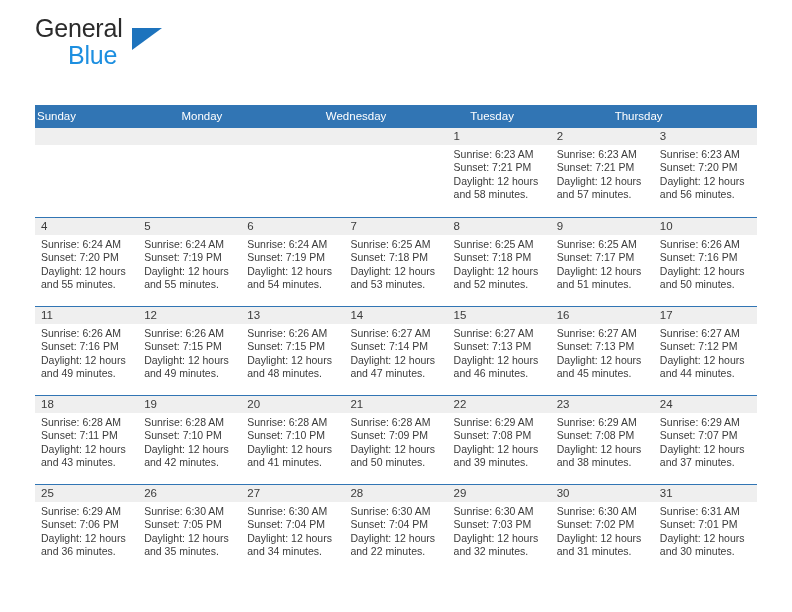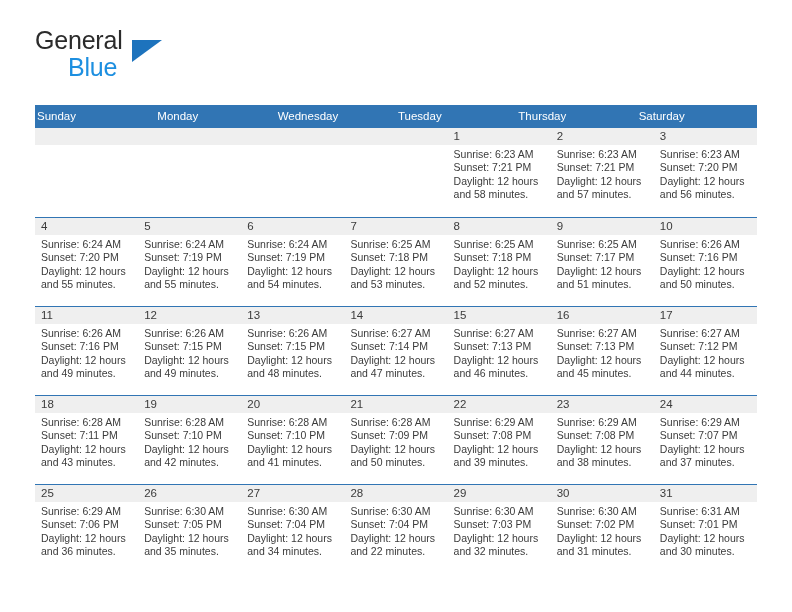--- a/index.html
+++ b/index.html
@@ -21,21 +21,21 @@
     position: relative;
     width: 792px;
     height: 612px;
     background: #ffffff;
   }
 
   
   .top-bar {
     position: absolute;
     left: 35px;
-    top: 26px;
+    top: 14px;
     right: 35px;
     height: 66px;
   }
 
   .logo {
     position: absolute;
     left: 0;
     top: 0;
     width: 220px;
     height: 62px;
@@ -165,21 +165,20 @@
 
   </div>
 
   <div class="calendar">
     <div class="weekday-row" id="weekday-row">
         <div class="weekday-cell">Sunday</div>
         <div class="weekday-cell">Monday</div>
         <div class="weekday-cell">Wednesday</div>
         <div class="weekday-cell">Tuesday</div>
         <div class="weekday-cell">Thursday</div>
-        <div class="weekday-cell">Saturday</div>
       </div>
     <div id="weeks-container">
         <div class="week-row first">
           <div class="day-cell empty">
             <div class="day-num-band"></div>
           </div>
           <div class="day-cell empty">
             <div class="day-num-band"></div>
           </div>
           <div class="day-cell empty">

